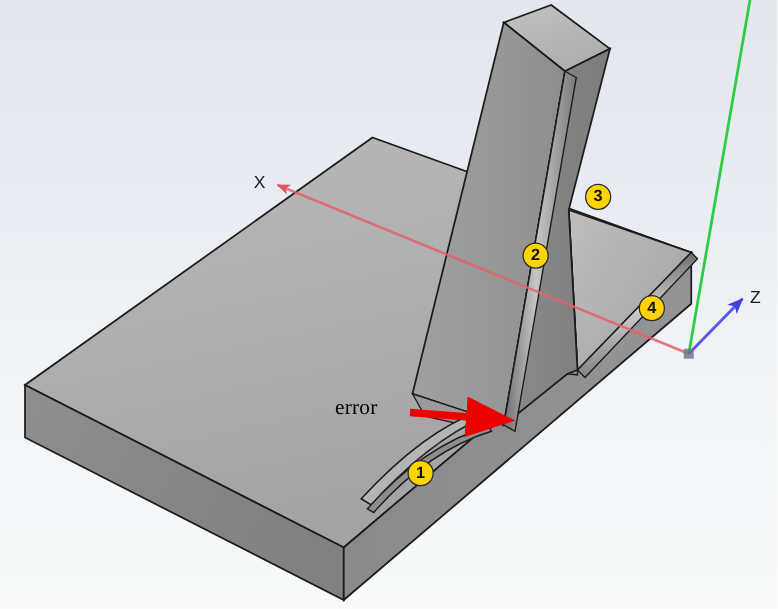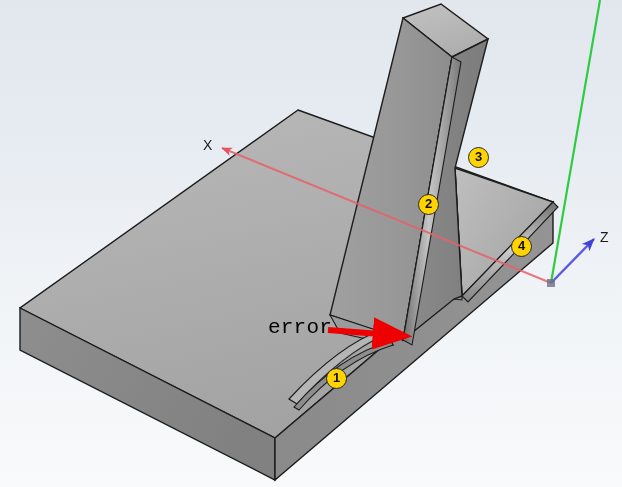--- a/index.html
+++ b/index.html
@@ -44,22 +44,22 @@
     font-family: "Liberation Sans", sans-serif;
     font-size: 14px;
     font-weight: 400;
     user-select: none;
   }
   #error-label {
     position: absolute;
     left: 268px;
     top: 316px;
     color: #000000;
-    font-family: Liberation Mono, monospace;
-    font-size: 21px;
+    font-family: Liberation Serif, serif;
+    font-size: 17px;
     font-weight: 400;
     letter-spacing: 0.2px;
     user-select: none;
   }
 </style>
 </head>
 <body>
 
 <div id="viewport">
 

